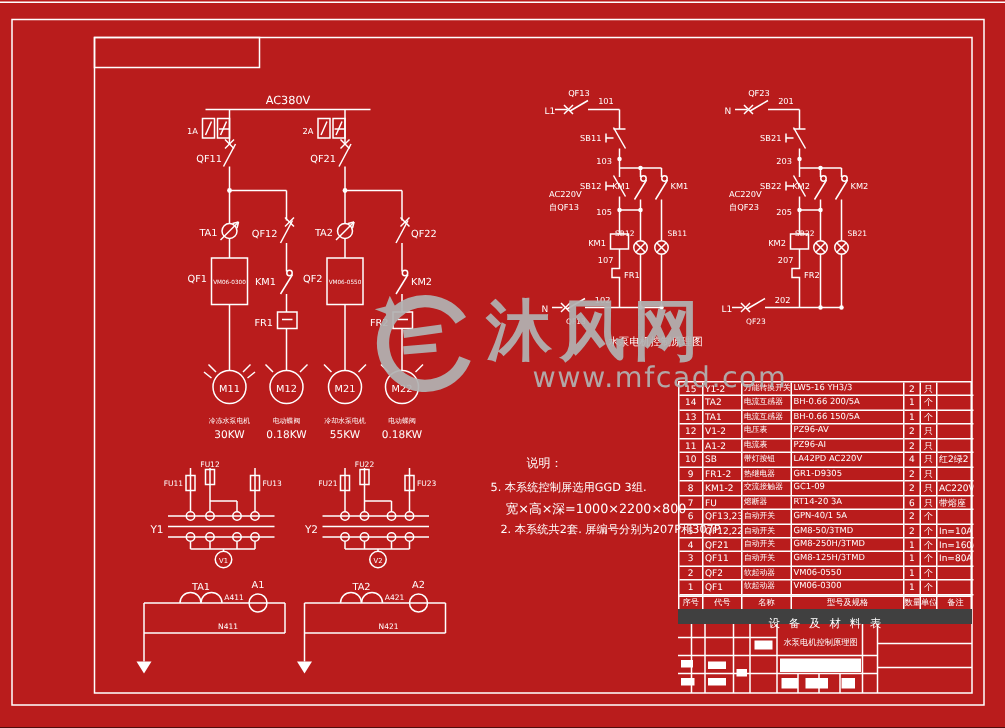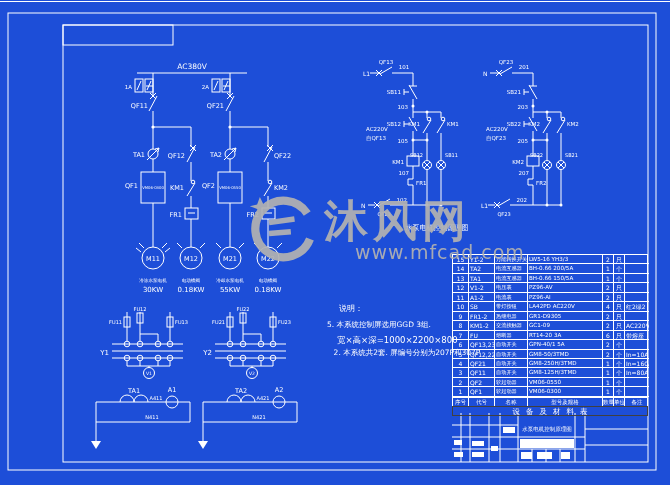--- a/index.html
+++ b/index.html
@@ -1,41 +1,41 @@
 <!DOCTYPE html>
 <html><head>
 <meta charset="utf-8">
 <style>
   html,body{margin:0;padding:0;background:#000;}
-  #stage{position:relative;width:670px;height:485px;background:#1d4ed8;overflow:hidden;
+  #stage{position:relative;width:670px;height:485px;background:#b91c1c;overflow:hidden;
          font-family:"DejaVu Sans",sans-serif;}
   #cad{position:absolute;left:0;top:0;}
   #cad line,#cad rect,#cad circle,#cad path,#cad polyline{stroke:#fff;fill:none;stroke-width:1;}
   #cad .fill{fill:#fff;stroke:none;}
   #cad text{fill:#fff;stroke:none;font-family:"DejaVu Sans",sans-serif;}
   
   #notes{position:absolute;left:327px;top:304px;width:160px;color:#fff;font-size:7.5px;line-height:10px;}
-  #notes .nh{margin-left:12px;margin-bottom:6px;font-size:8px;}
+  #notes .nh{margin-left:24px;margin-bottom:6px;font-size:8px;}
   #notes .n1{margin-bottom:5px;}
   #notes .n2{margin-left:10px;margin-bottom:3px;font-size:8.5px;}
   #notes .n3{margin-bottom:5px;text-align:center;}
   
   #parts{position:absolute;left:452px;top:254px;width:196px;color:#fff;}
   .prows,.phead{display:grid;grid-template-columns:16px 26px 33px 75px 11px 11px 24px;border:1px solid #fff;}
   .prows{grid-auto-rows:9.46px;}
   .phead{grid-auto-rows:8px;margin-top:-1px;}
   .pcell{box-sizing:border-box;height:100%;border-right:1px solid #fff;border-bottom:1px solid #fff;
          font-size:6px;line-height:9px;overflow:hidden;white-space:nowrap;padding-left:1px;}
   .prows .pcell:nth-child(7n){border-right:none;}
   .phead .pcell{border-bottom:none;text-align:center;padding-left:0;font-size:5.5px;line-height:8px;}
   .phead .pcell:nth-child(7n){border-right:none;}
   .c0,.c4,.c5{text-align:center;padding-left:0;}
   .c2{font-size:5.2px;}
   .c3{font-size:5.6px;}
-  #ptitle{box-sizing:border-box;border:1px solid #404040;margin-top:-1px;height:10px;line-height:9px;
+  #ptitle{box-sizing:border-box;border:5px solid #404040;margin-top:-1px;height:10px;line-height:9px;
           text-align:center;font-size:7.5px;letter-spacing:6px;padding-left:6px;}
   
   #tbtitle{position:absolute;left:519px;top:426px;width:56px;text-align:center;color:#fff;font-size:5.5px;line-height:6px;}
   
   #wm{position:absolute;left:238px;top:188px;display:flex;align-items:center;gap:4px;color:#b2b2b2;opacity:.93;}
   #wm .wmtxt{display:flex;flex-direction:column;align-items:flex-start;}
   #wm .wname{font-size:44px;font-weight:bold;letter-spacing:5px;line-height:46px;}
   #wm .wurl{font-size:19px;letter-spacing:1px;line-height:16px;margin-left:31px;}
 </style>
 </head>

